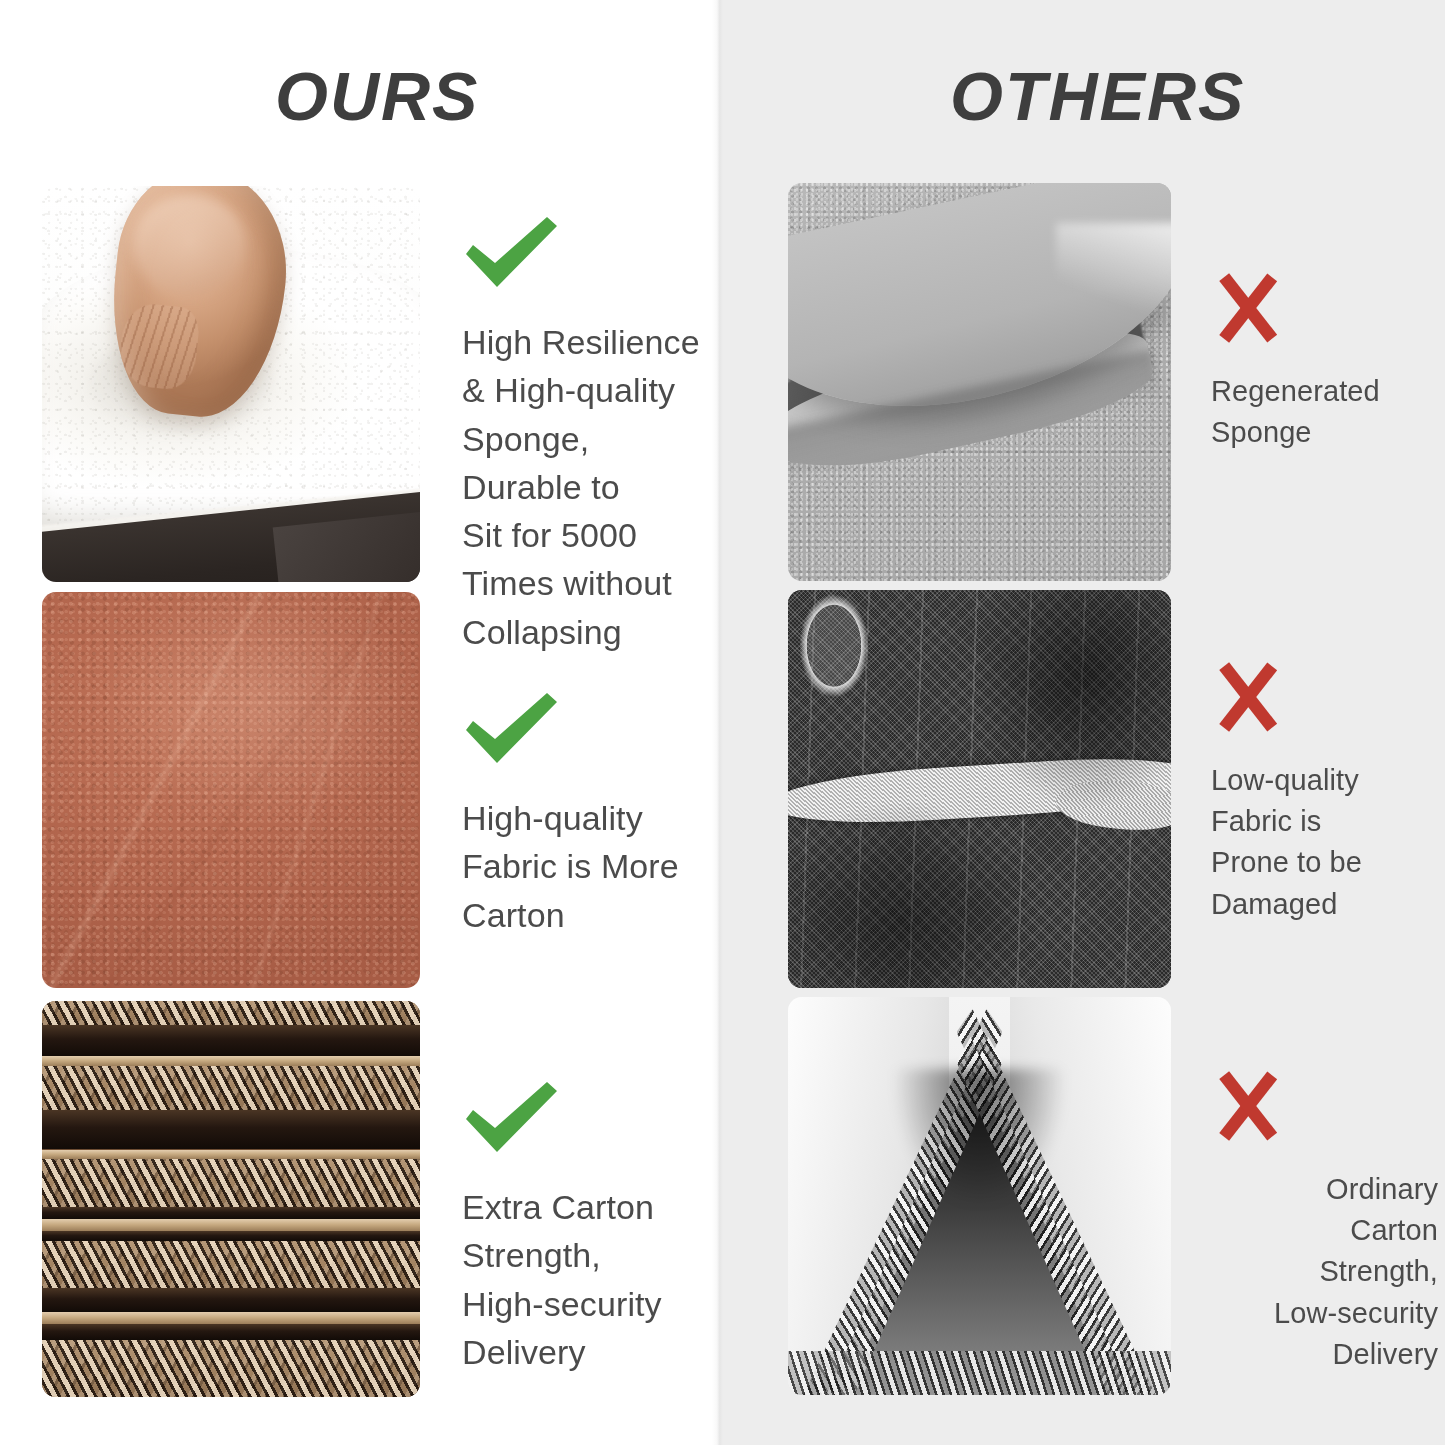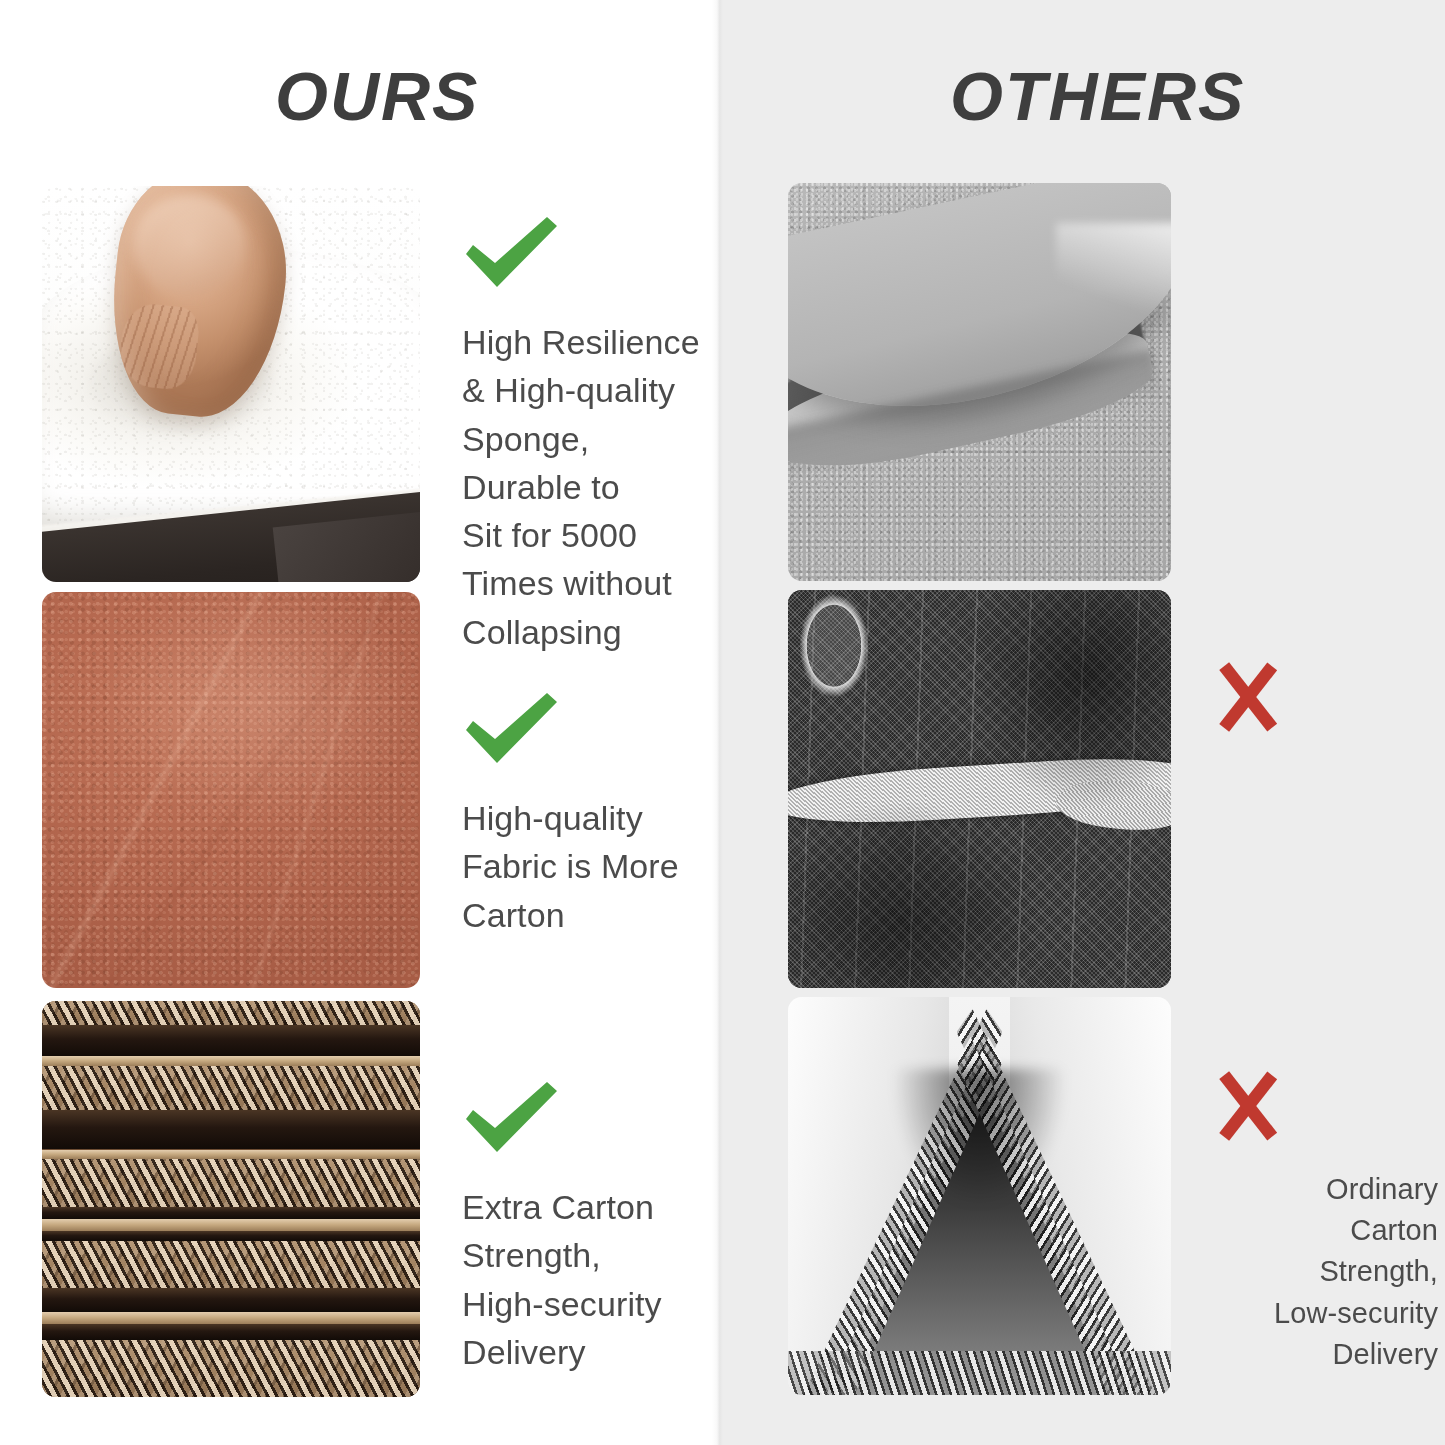--- a/index.html
+++ b/index.html
@@ -567,38 +567,52 @@
 
   <div class="row row-right row-1">
     <div class="tile tile-right gray-sponge">
       <div class="gs-grain"></div>
       <div class="gs-slit"></div>
       <div class="gs-lip"></div>
       <div class="gs-flap"></div>
       <div class="gs-shadow"></div>
       <div class="gs-hilite"></div>
     </div>
+    <div class="callout callout-right">
+      <svg class="cross-icon" viewBox="0 0 74 74">
+        <g fill="#c0392f">
+          <rect x="31" y="-2" width="12.5" height="78" transform="rotate(38 37 37)"></rect>
+          <rect x="31" y="-2" width="12.5" height="78" transform="rotate(-38 37 37)"></rect>
+        </g>
+      </svg>
+      <div class="callout-text">Regenerated
+Sponge</div>
+    </div>
   </div>
 
   <div class="row row-right row-2">
     <div class="tile tile-right cracked">
       <div class="cr-cells"></div>
       <div class="cr-weave"></div>
       <div class="cr-vert"></div>
       <div class="cr-tear"></div>
       <div class="cr-tear2"></div>
       <div class="cr-dark"></div>
     </div>
     <div class="callout callout-right callout-r2">
       <svg class="cross-icon" viewBox="0 0 74 74">
         <g fill="#c0392f">
           <rect x="31" y="-2" width="12.5" height="78" transform="rotate(38 37 37)"></rect>
           <rect x="31" y="-2" width="12.5" height="78" transform="rotate(-38 37 37)"></rect>
         </g>
       </svg>
+      <div class="callout-text">Low-quality
+Fabric is
+Prone to be
+Damaged</div>
     </div>
   </div>
 
   <div class="row row-right row-3">
     <div class="tile tile-right gray-carton">
       <div class="gc-bgL"></div>
       <div class="gc-bgR"></div>
       <div class="gc-inner"></div>
       <div class="gc-wall left"></div>
       <div class="gc-wall right"></div>

